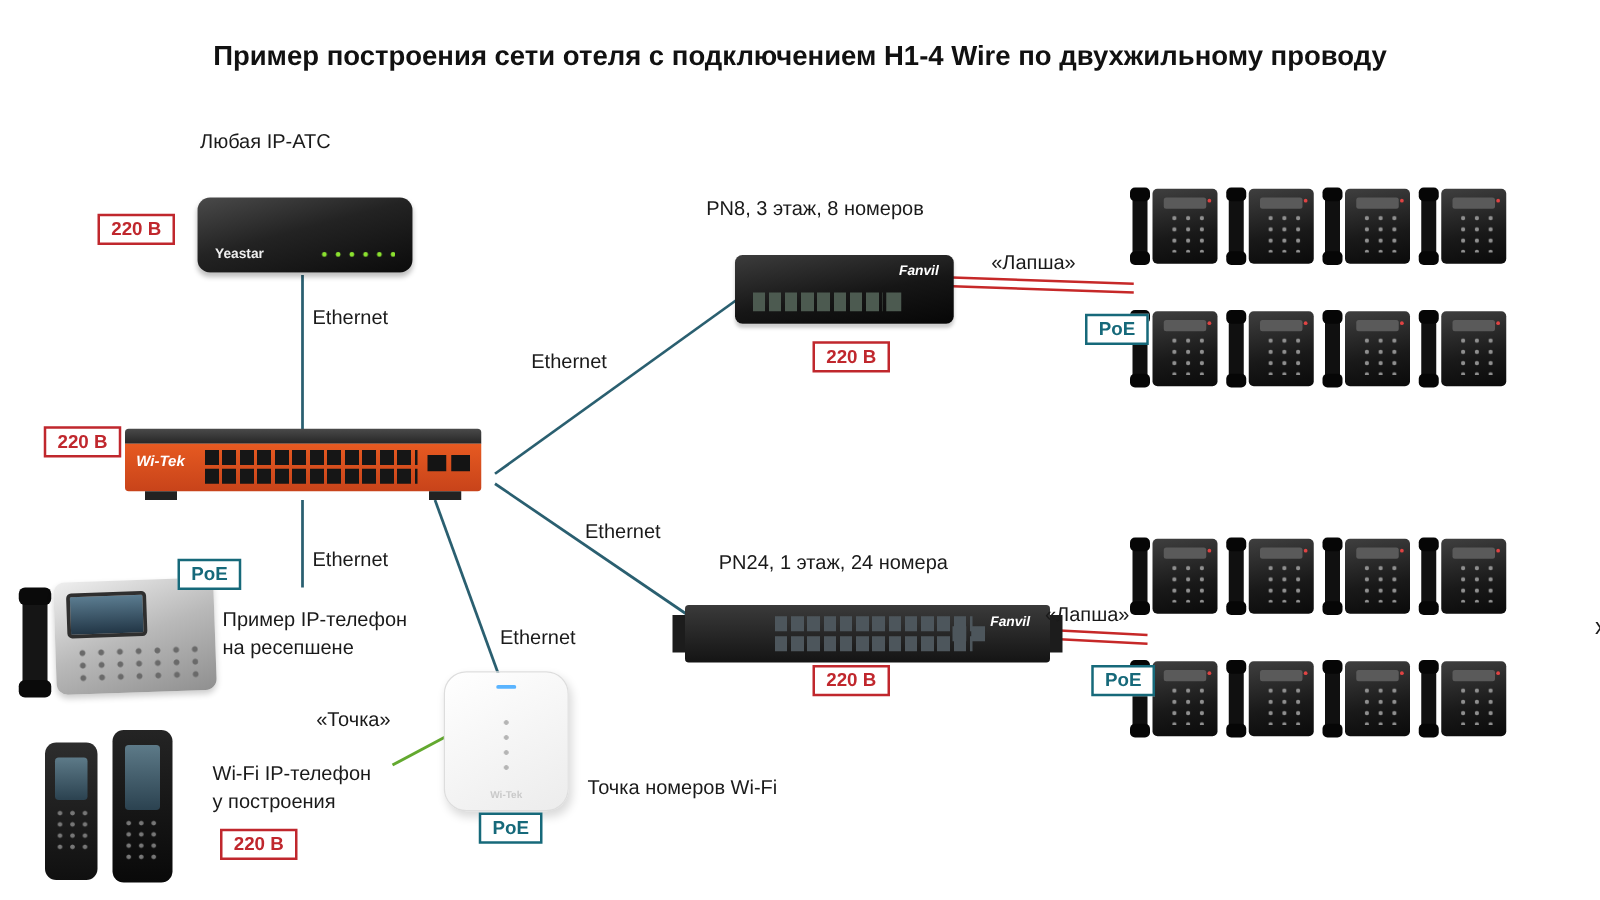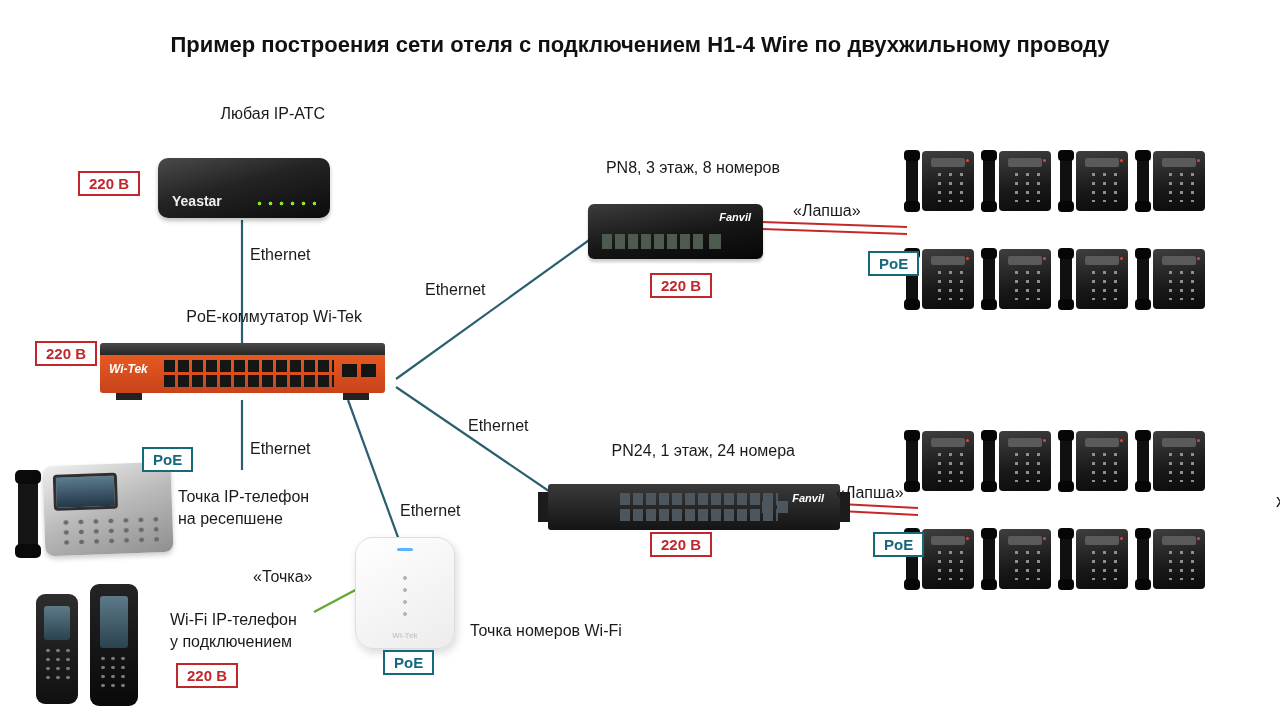--- a/index.html
+++ b/index.html
@@ -5,29 +5,29 @@
   *{box-sizing:border-box;margin:0;padding:0}
   html,body{width:1280px;height:720px}
   body{font-family:"Liberation Sans",sans-serif;background:#fff;position:relative;overflow:hidden}
   .stage{position:absolute;inset:0}
   .wires{position:absolute;left:0;top:0;z-index:1}
   .wire{stroke:var(--ethernet-wire,#2a5f70);stroke-width:2.2px}
   .wire-red{stroke:var(--lapsha-wire,#c62828);stroke-width:2px}
   .wire-green{stroke:var(--air-wire,#63a92f);stroke-width:2.4px}
   .title{position:absolute;top:32px;left:0;width:100%;text-align:center;font-size:22px;font-weight:bold;color:#111;z-index:3}
   .lbl{position:absolute;font-size:16px;color:#1a1a1a;white-space:nowrap;z-index:4}
-  .center{text-align:right}
+  .center{text-align:left}
   .badge{position:absolute;z-index:5;background:#fff;border:2px solid;font-weight:bold;font-size:15px;padding:2px 9px;white-space:nowrap}
   .badge-power{color:var(--power-badge,#c0272d);border-color:var(--power-badge,#c0272d)}
   .badge-poe{color:var(--poe-badge,#16697a);border-color:var(--poe-badge,#16697a)}
   .device{position:absolute;z-index:2}
 
   
   .pbx{width:172px;height:60px;background:linear-gradient(165deg,#4a4a4a 0%,#232323 45%,#0b0b0b 100%);border-radius:10px;box-shadow:0 3px 4px rgba(0,0,0,.25)}
-  .pbx-brand{position:absolute;left:14px;bottom:9px;color:#eee;font-size:14px;font-weight:bold}
+  .pbx-brand{position:absolute;left:14px;bottom:9px;color:#eee;font-size:11px;font-weight:bold}
   .pbx-leds{position:absolute;right:14px;bottom:12px;width:62px;height:5px;background-image:radial-gradient(circle,#8be22f 1.6px,rgba(0,0,0,0) 2.2px);background-size:11px 5px;background-repeat:repeat-x}
 
   
   .witek{width:285px;height:57px}
   .witek-top{height:12px;background:linear-gradient(#4a4a4a,#262626);border-radius:3px 3px 0 0}
   .witek-front{position:relative;height:38px;background:linear-gradient(var(--switch-body,#e65a21),#c8431a);border-radius:0 0 3px 3px}
   .witek-brand{position:absolute;left:9px;top:7px;color:#fff;font-weight:bold;font-style:italic;font-size:12px}
   .witek-ports{position:absolute;left:64px;top:5px;width:170px;height:27px;
     background-image:repeating-linear-gradient(90deg,#161616 0 11px,rgba(0,0,0,0) 11px 14px),repeating-linear-gradient(90deg,#161616 0 11px,rgba(0,0,0,0) 11px 14px);
     background-size:170px 12px;background-position:0 0,0 15px;background-repeat:no-repeat}
@@ -115,21 +115,20 @@
   <div class="title">Пример построения сети отеля с подключением H1-4 Wire по двухжильному проводу</div>
 
   <div class="lbl center" style="left:160px;top:105px;width:165px">Любая IP-АТС</div>
   <div class="badge badge-power" style="left:78px;top:171px">220 В</div>
   <div class="device pbx" style="left:158px;top:158px">
     <div class="pbx-brand">Yeastar</div>
     <div class="pbx-leds"></div>
   </div>
   <div class="lbl" style="left:250px;top:246px">Ethernet</div>
 
-  <div class="lbl center" style="left:122px;top:308px;width:240px">PoE-коммутатор Wi-Tek</div>
   <div class="badge badge-power" style="left:35px;top:341px">220 В</div>
   <div class="device witek" style="left:100px;top:343px">
     <div class="witek-top"></div>
     <div class="witek-front">
       <div class="witek-brand">Wi-Tek</div>
       <div class="witek-ports"></div>
       <div class="witek-sfp"></div>
     </div>
   </div>
 
@@ -293,21 +292,21 @@
 
   <div class="badge badge-poe" style="left:142px;top:447px">PoE</div>
   <div class="device deskphone" style="left:18px;top:460px">
     <div class="dp-handset"></div>
     <div class="dp-body">
       <div class="dp-screen"></div>
       <div class="dp-keys"></div>
     </div>
   </div>
   <div class="lbl" style="left:178px;top:486px;line-height:22px">
-    <span>Точка IP-телефон</span><br>
+    <span>Пример IP-телефон</span><br>
     <span>на ресепшене</span>
   </div>
 
   <div class="lbl" style="left:253px;top:568px">«Точка»</div>
   <div class="device ap" style="left:355px;top:537px">
     <div class="ap-led"></div>
     <div class="ap-dots"></div>
     <div class="ap-brand">Wi-Tek</div>
   </div>
   <div class="lbl" style="left:470px;top:622px">Точка номеров Wi-Fi</div>
@@ -318,17 +317,17 @@
       <div class="hs-screen"></div>
       <div class="hs-keys"></div>
     </div>
     <div class="hs hs-b">
       <div class="hs-screen"></div>
       <div class="hs-keys"></div>
     </div>
   </div>
   <div class="lbl" style="left:170px;top:609px;line-height:22px">
     <span>Wi-Fi IP-телефон</span><br>
-    <span>у подключением</span>
+    <span>у построения</span>
   </div>
   <div class="badge badge-power" style="left:176px;top:663px">220 В</div>
 
 </div>
 
 </body></html>

